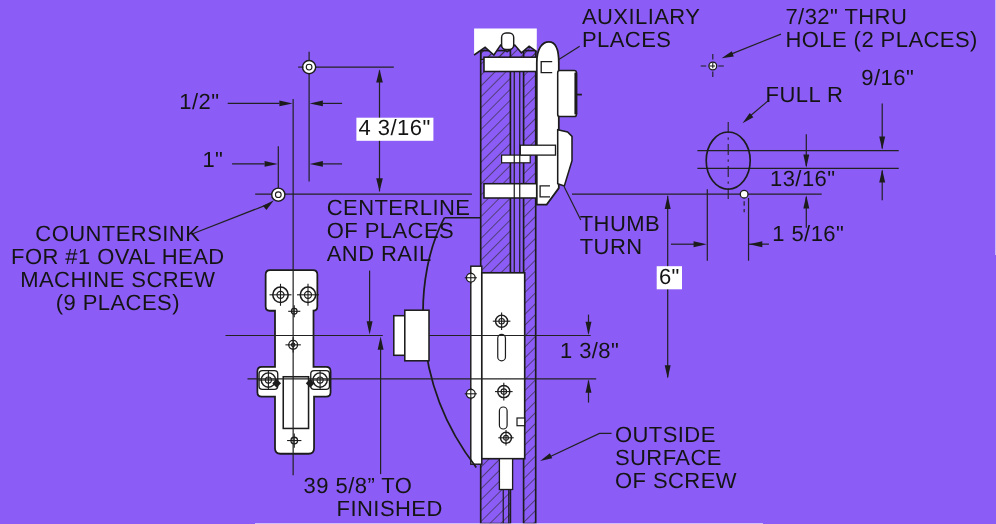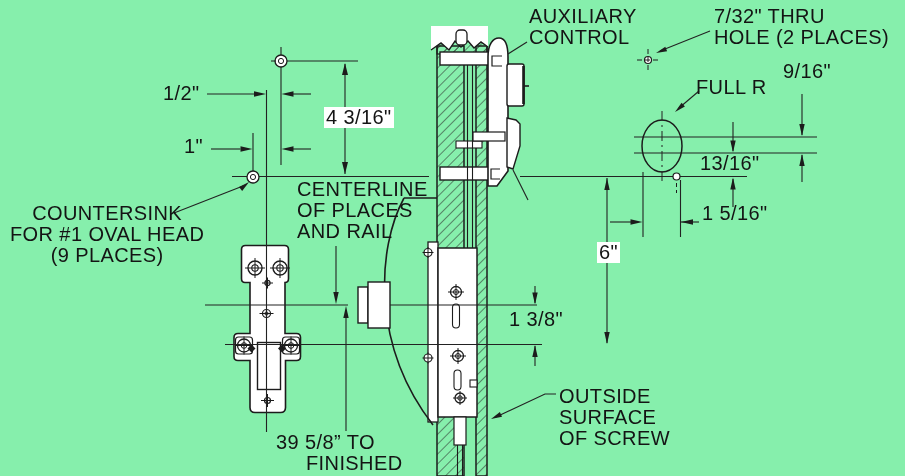--- a/index.html
+++ b/index.html
@@ -1,17 +1,17 @@
 <!DOCTYPE html>
 <html><head>
 <meta charset="utf-8">
 <style>
   html,body{margin:0;padding:0;background:#fff;}
   #stage{
-    position:relative;width:905px;height:476px;background:#86efac;
+    position:relative;width:905px;height:476px;background:#8b5cf6;
     overflow:hidden;font-family:"Liberation Sans",sans-serif;color:#111;
   }
   #stage svg{position:absolute;left:0;top:0;}
   .lbl{
     position:absolute;font-size:20px;line-height:21px;letter-spacing:.4px;
     white-space:nowrap;color:#141414;
   }
   .lbl.bg{background:#fff;padding:0 2px;}
   .ind{margin-left:30px;}
 </style>
@@ -224,45 +224,50 @@
     <line x1="676.5" y1="183" x2="676.5" y2="193" stroke-width="1" stroke-dasharray="4 3"></line>
   </g>
   <g>
     <ellipse cx="662" cy="146" rx="20" ry="26" fill="none" stroke="#1c1c1c" stroke-width="1.5"></ellipse>
     <line x1="662" y1="111" x2="662" y2="183" stroke="#222" stroke-width="1" stroke-dasharray="10 4 2 4"></line>
   </g>
 </svg>
 
 <div class="lbl" style="left:529px;top:6px;">
   <div>AUXILIARY</div>
-  <div>CONTROL</div>
+  <div>PLACES</div>
 </div>
 
 <div class="lbl" style="left:714px;top:6px;">
   <div>7/32" THRU</div>
   <div>HOLE (2 PLACES)</div>
 </div>
 
 <div class="lbl" style="left:696px;top:77px;">FULL R</div>
 
 <div class="lbl" style="left:783px;top:61px;">9/16"</div>
 <div class="lbl" style="left:700px;top:153px;">13/16"</div>
 <div class="lbl" style="left:702px;top:203px;">1 5/16"</div>
 
 <div class="lbl" style="left:163px;top:83px;">1/2"</div>
 <div class="lbl" style="left:184px;top:136px;">1"</div>
 <div class="lbl bg" style="left:324px;top:107px;">4 3/16"</div>
 
 <div class="lbl bg" style="left:597px;top:242px;">6"</div>
 <div class="lbl" style="left:509px;top:309px;">1 3/8"</div>
 
+<div class="lbl" style="left:527px;top:194px;">
+  <div>THUMB</div>
+  <div>TURN</div>
+</div>
 
 <div class="lbl" style="left:10px;top:203px;text-align:center;">
   <div>COUNTERSINK</div>
   <div>FOR #1 OVAL HEAD</div>
+  <div>MACHINE SCREW</div>
   <div>(9 PLACES)</div>
 </div>
 
 <div class="lbl" style="left:297px;top:179px;">
   <div>CENTERLINE</div>
   <div>OF PLACES</div>
   <div>AND RAIL</div>
 </div>
 
 <div class="lbl" style="left:559px;top:386px;">

